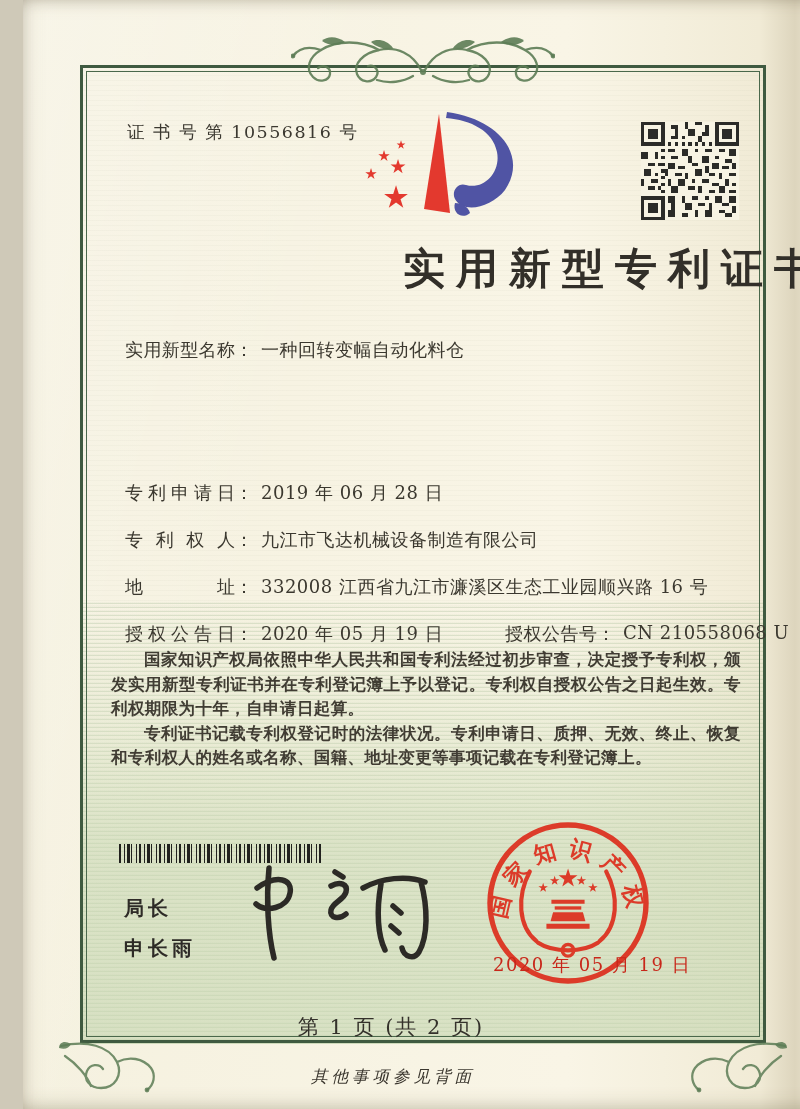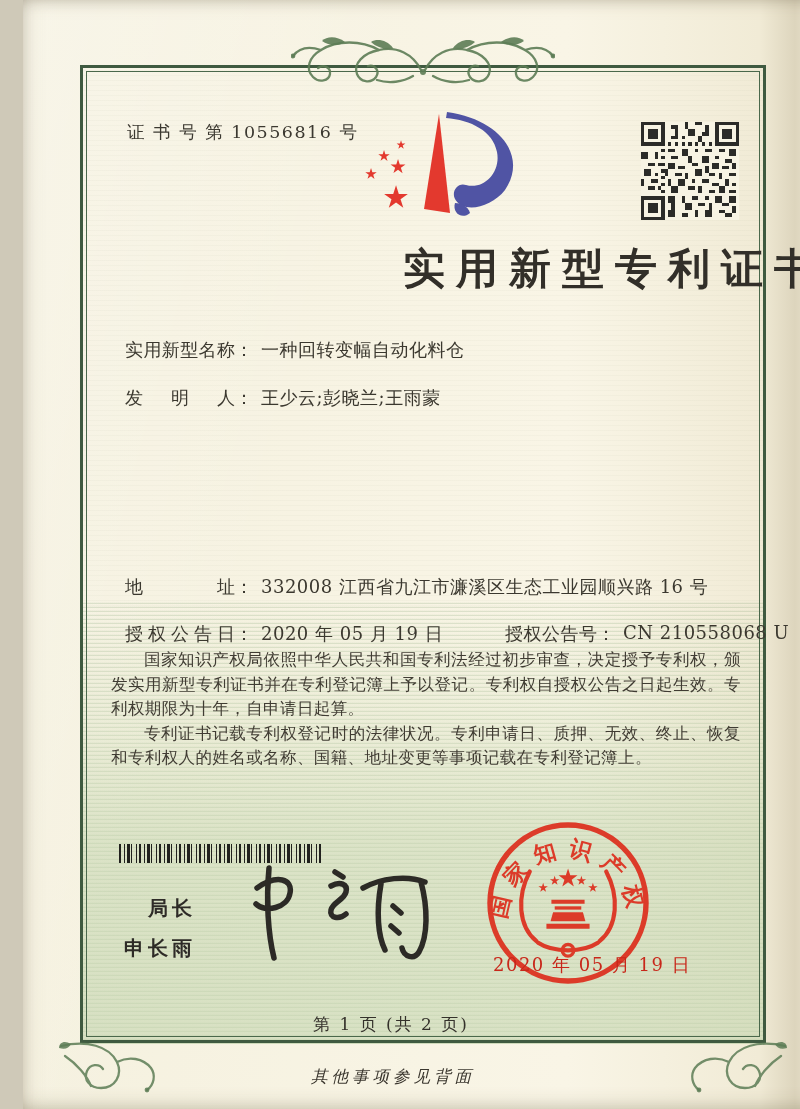--- a/index.html
+++ b/index.html
@@ -64,49 +64,49 @@
     text-align:justify;text-align-last:justify;vertical-align:top;
   }
   .field-colon{display:inline-block;vertical-align:top;}
   .field-value{display:inline-block;margin-left:8px;vertical-align:top;letter-spacing:0.5px;}
   .pair2{position:absolute;left:380px;top:0;}
   .pair2 .field-label{width:92px;font-family:Liberation Serif, serif;}
 
   .body-text{
     position:absolute;left:88px;top:648px;width:630px;
     font-size:16.5px;line-height:24.6px;color:#403c33;
-    text-align:justify;letter-spacing:0.4px;
+    text-align:justify;letter-spacing:0.4px;font-weight:bold;
   }
   .body-text p{margin:0;text-indent:2em;}
 
   .barcode{
     position:absolute;left:96px;top:844px;width:202px;height:19px;z-index:3;
     background:repeating-linear-gradient(90deg,
       #21211e 0 2px, transparent 2px 5px,
       #21211e 5px 6px, transparent 6px 8px,
       #21211e 8px 11px, transparent 11px 12px,
       #21211e 12px 13px, transparent 13px 17px,
       #21211e 17px 18px, transparent 18px 20px);
   }
   .signer{
     position:absolute;left:101px;top:895px;z-index:3;
     font-family:"DejaVu Sans","Liberation Sans",sans-serif;
     font-size:20px;font-weight:600;letter-spacing:4px;color:#2e2b27;
   }
-  .signer .line{display:block;margin-bottom:13px;text-align:right;}
+  .signer .line{display:block;margin-bottom:13px;}
   .signature{position:absolute;left:212px;top:856px;width:216px;height:114px;z-index:3;}
 
   .seal{position:absolute;left:462px;top:820px;width:166px;height:166px;z-index:4;opacity:0.93;}
   .seal-date{
     position:absolute;left:470px;top:953px;z-index:5;
     font-size:18px;letter-spacing:1.5px;color:#c8271a;white-space:nowrap;
   }
   .page-number{
     position:absolute;left:57px;top:1013px;width:686px;text-align:center;z-index:3;
-    font-size:17px;letter-spacing:2px;color:#34312b;transform:translateX(-32px);
+    font-size:21px;letter-spacing:2px;color:#34312b;transform:translateX(-32px);
   }
   .back-note{
     position:absolute;left:0;top:1066px;width:800px;text-align:center;z-index:3;
     font-size:16.5px;font-style:italic;letter-spacing:4px;color:#3a362e;
     transform:translateX(-30px);
   }
   .ornament-top{position:absolute;left:268px;top:36px;width:264px;height:54px;z-index:4;}
   .ornament-bl{position:absolute;left:34px;top:1038px;width:100px;height:56px;z-index:4;}
   .ornament-br{position:absolute;left:666px;top:1038px;width:100px;height:56px;z-index:4;transform:scaleX(-1);}
 </style>
@@ -214,22 +214,25 @@
         <rect x="1" y="23" width="5" height="5" fill="#f7f3e3"></rect>
           <rect x="2" y="24" width="3" height="3"></rect>
       </g>
     </svg>
 
     <div class="title">实用新型专利证书</div>
 
     <div class="field-row" style="top:338px">
       <span class="field-label">实用新型名称</span><span class="field-colon">：</span><span class="field-value">一种回转变幅自动化料仓</span>
     </div>
-    <div class="field-row" style="top:386px">
-      <span class="field-label">发明人</span><span class="field-colon">：</span><span class="field-value">王少云;彭晓兰;王雨蒙</span>
+    <div class="field-row" style="top:481px">
+      <span class="field-label">专利申请日</span><span class="field-colon">：</span><span class="field-value">2019 年 06 月 28 日</span>
+    </div>
+    <div class="field-row" style="top:528px">
+      <span class="field-label">专利权人</span><span class="field-colon">：</span><span class="field-value">九江市飞达机械设备制造有限公司</span>
     </div>
     <div class="field-row" style="top:575px">
       <span class="field-label">地址</span><span class="field-colon">：</span><span class="field-value">332008 江西省九江市濂溪区生态工业园顺兴路 16 号</span>
     </div>
     <div class="field-row" style="top:622px">
       <span class="field-label">授权公告日</span><span class="field-colon">：</span><span class="field-value">2020 年 05 月 19 日</span>
       <span class="pair2"><span class="field-label">授权公告号</span><span class="field-colon">：</span><span class="field-value">CN 210558068 U</span></span>
     </div>
 
     <div class="body-text">

